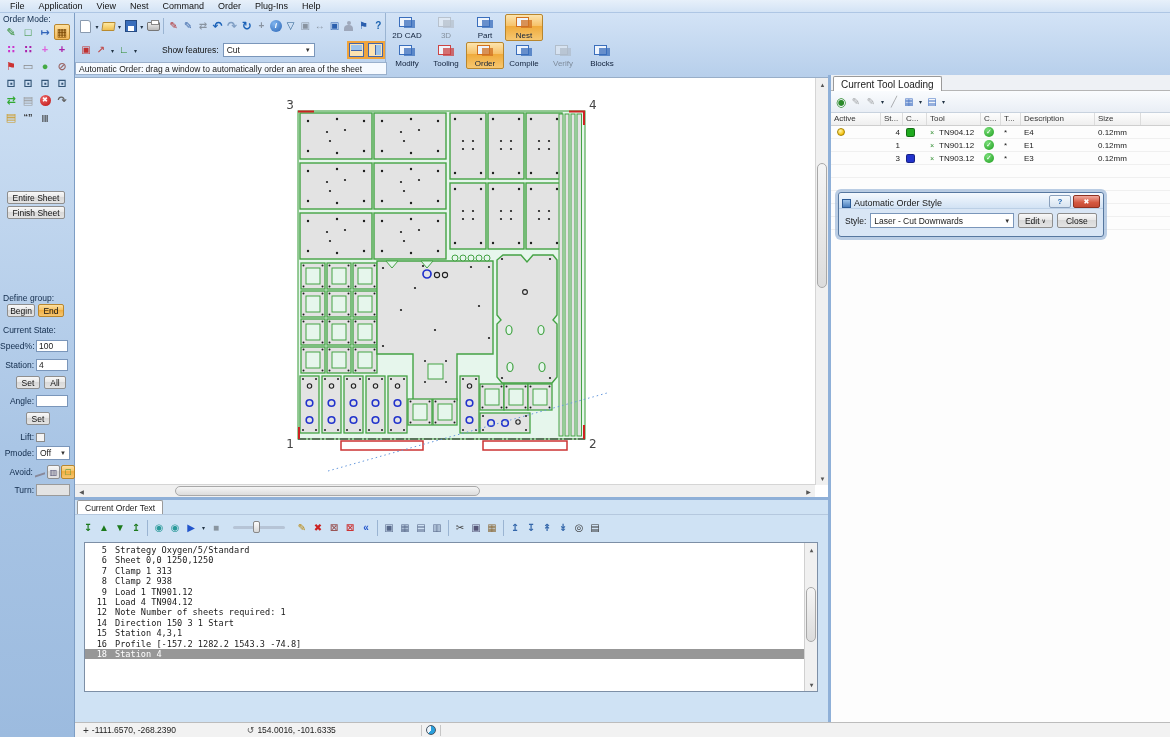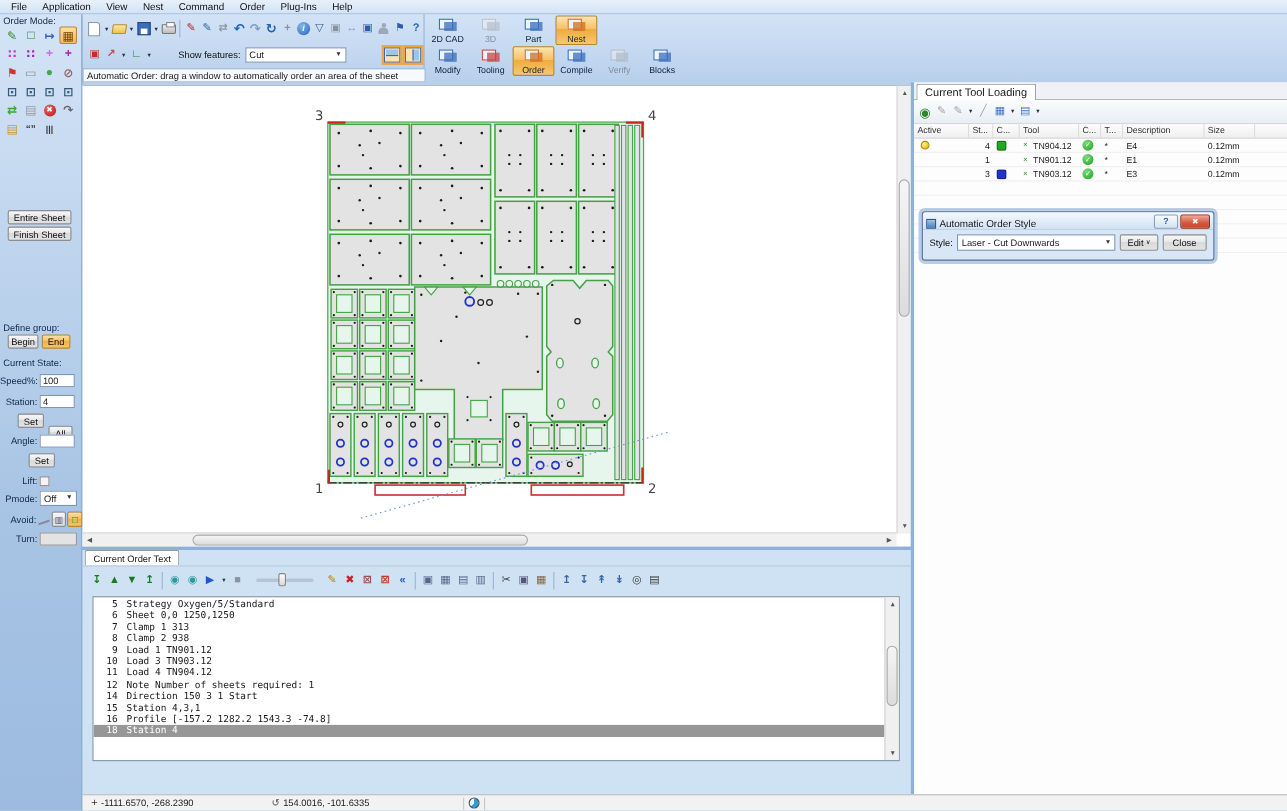--- a/index.html
+++ b/index.html
@@ -312,21 +312,21 @@
     <span class="rl">Speed%:</span>
     <div class="inp" style="width:32px">100</div>
   </div>
   <div class="srow" style="top:345px">
     <span class="rl">Station:</span>
     <div class="inp" style="width:32px">4</div>
   </div>
   <div class="b7" style="position:absolute;left:16px;top:363px;width:24px;height:13px">
       <span>Set</span>
     </div>
-  <div class="b7" style="position:absolute;left:44px;top:374px;width:22px;height:13px">
+  <div class="b7" style="position:absolute;left:44px;top:363px;width:22px;height:13px">
       <span>All</span>
     </div>
   <div class="srow" style="top:381px">
     <span class="rl">Angle:</span>
     <div class="inp" style="width:32px"></div>
   </div>
   <div class="b7" style="position:absolute;left:26px;top:399px;width:24px;height:13px">
       <span>Set</span>
     </div>
   <div class="srow" style="top:417px">
@@ -684,21 +684,20 @@
     <b class="gi" style="color:#333;font-weight:bold">◎</b>
     <b class="gi" style="color:#333">▤</b>
   </div>
   <div id="otext">
     <div style="height:2px"></div>
     <div class="oline"><span class="num">5</span><span>Strategy Oxygen/5/Standard</span></div>
     <div class="oline"><span class="num">6</span><span>Sheet 0,0 1250,1250</span></div>
     <div class="oline"><span class="num">7</span><span>Clamp 1 313</span></div>
     <div class="oline"><span class="num">8</span><span>Clamp 2 938</span></div>
     <div class="oline"><span class="num">9</span><span>Load 1 TN901.12</span></div>
-    <div class="oline"><span class="num">10</span><span>Load 3 TN903.12</span></div>
     <div class="oline"><span class="num">11</span><span>Load 4 TN904.12</span></div>
     <div class="oline"><span class="num">12</span><span>Note Number of sheets required: 1</span></div>
     <div class="oline"><span class="num">14</span><span>Direction 150 3 1 Start</span></div>
     <div class="oline"><span class="num">15</span><span>Station 4,3,1</span></div>
     <div class="oline"><span class="num">16</span><span>Profile [-157.2 1282.2 1543.3 -74.8]</span></div>
     <div class="oline sel"><span class="num">18</span><span>Station 4</span></div>
     <div id="otscroll">
       <span class="sarrow" style="top:0">▲</span>
       <span class="thumb" style="left:1px;width:10px;top:44px;height:55px"></span>
       <span class="sarrow" style="bottom:0">▼</span>

